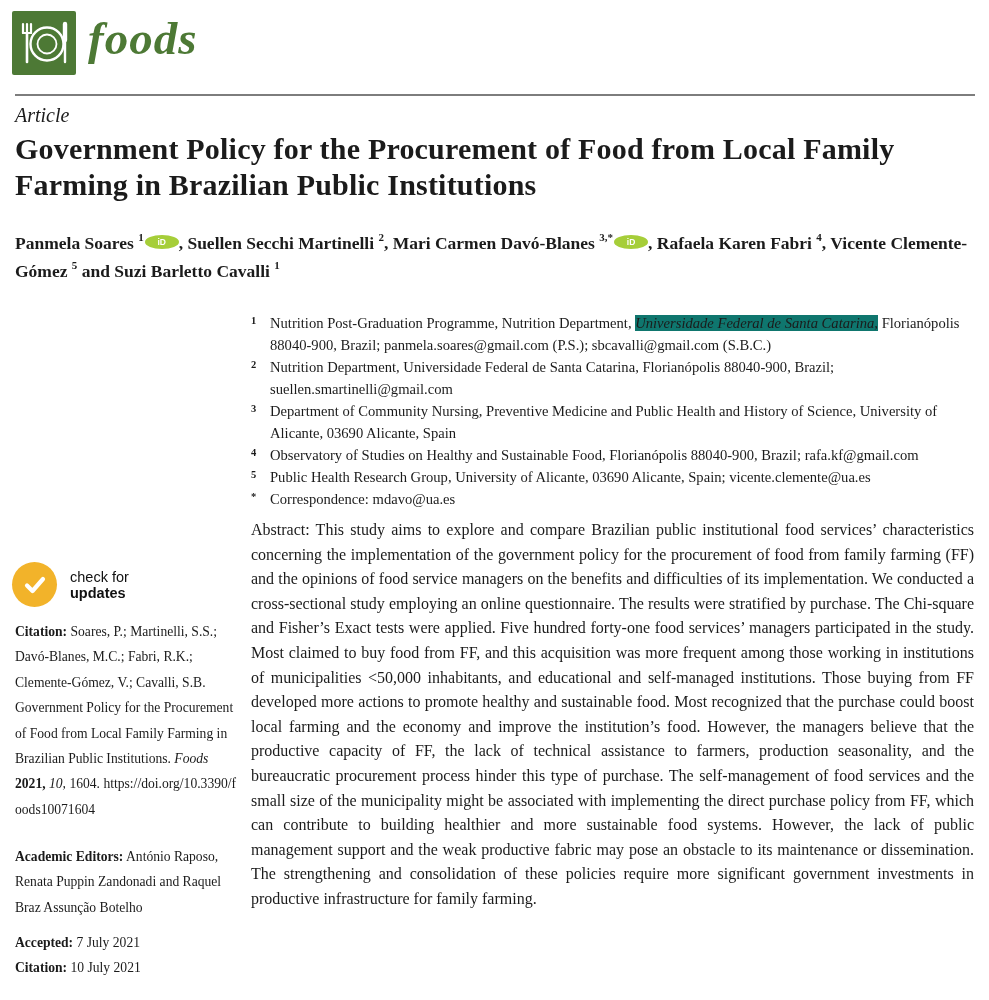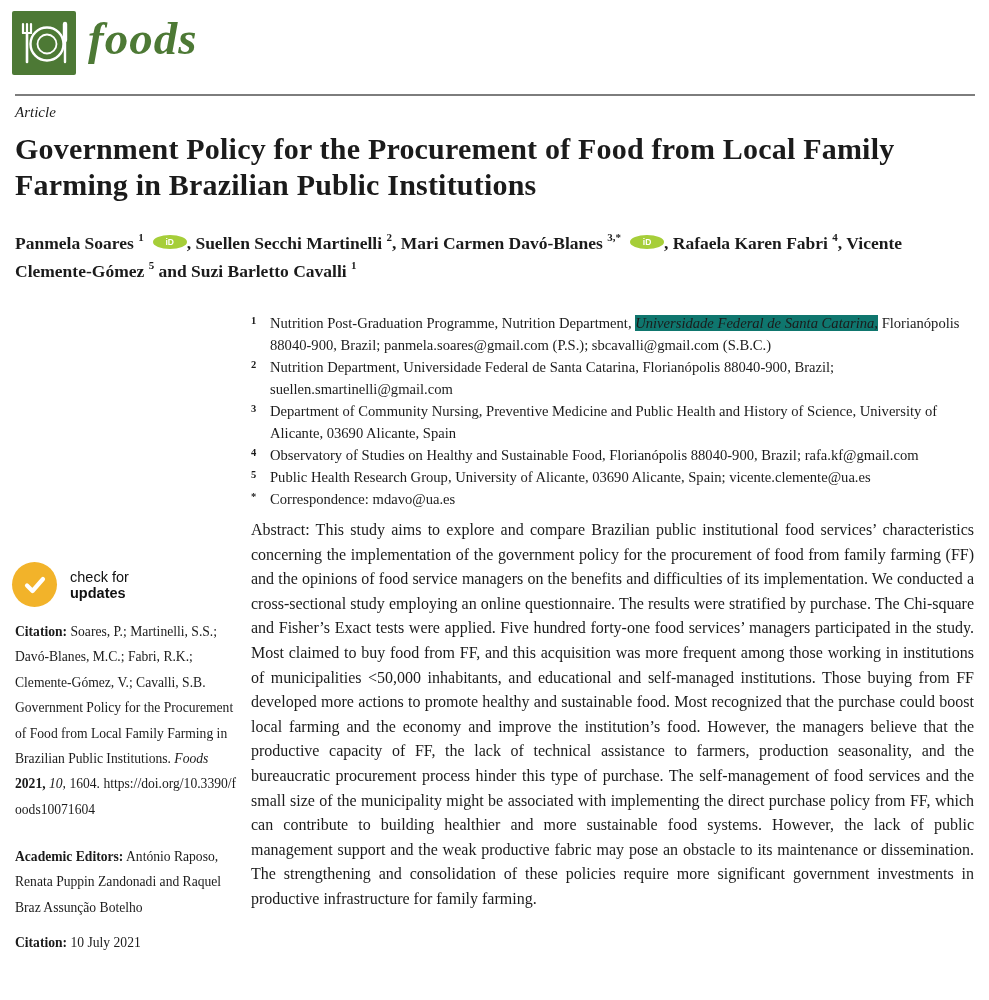--- a/index.html
+++ b/index.html
@@ -11,35 +11,35 @@
   
   .logo-box { position:absolute; left:12px; top:11px; width:64px; height:64px; }
   .journal-wordmark {
     position:absolute; left:88px; top:11px;
     font-family:"Liberation Serif", serif; font-style:italic; font-weight:700;
     font-size:47px; color:#4d7935; letter-spacing:1px;
   }
   .mdpi-logo { position:absolute; right:13px; top:13px; width:80px; height:66px; }
   .header-rule { position:absolute; left:15px; right:14px; top:94px; border-top:2px solid #7d7d7d; }
   
-  .article-type { position:absolute; left:15px; top:104px; font-style:italic; font-size:15px; }
+  .article-type { position:absolute; left:15px; top:104px; font-style:italic; font-size:20px; }
   .page-title {
     position:absolute; left:15px; top:131px; width:932px;
     font-size:30px; font-weight:700; line-height:36px; letter-spacing:0.2px;
   }
   .authors {
     position:absolute; left:15px; top:227px; width:958px;
     font-size:17.5px; font-weight:700; line-height:23px;
   }
   .authors sup { font-size:11px; position:relative; top:-1px; }
   .orcid-icon {
     display:inline-block; width:34px; height:14px; border-radius:50%;
     background:#a6ce39; color:#ffffff; text-align:center;
     font:700 8.5px/14px "Liberation Sans", sans-serif;
-    vertical-align:4px; margin-left:9px; cursor:pointer;
+    vertical-align:4px; margin-left:1px; cursor:pointer;
   }
   
   .affils { position:absolute; left:251px; top:312px; width:724px; font-size:14.6px; line-height:22px; }
   .affil-row { display:flex; }
   .affil-sup { flex:none; width:19px; font-weight:700; font-size:10.5px; position:relative; top:-2px; }
   .affil-text { flex:1; }
   .hl { background:#0f766e;font-style:italic; }
   
   .abstract {
     position:absolute; left:251px; top:518px; width:723px;
@@ -130,16 +130,17 @@
       <div class="b1">check for</div>
       <div class="b2">updates</div>
     </div>
   </div>
 
   <p class="cite-block"><span class="side-label">Citation:</span> <span>Soares, P.; Martinelli, S.S.; Davó-Blanes, M.C.; Fabri, R.K.; Clemente-Gómez, V.; Cavalli, S.B.</span> <span>Government Policy for the Procurement of Food from Local Family Farming in Brazilian Public Institutions.</span> <i>Foods</i> <b>2021,</b> <i>10,</i> <span>1604.</span> <span class="doi-link">https://doi.org/10.3390/foods10071604</span></p>
 
   <p class="editors-block"><span class="side-label">Academic Editors:</span> <span>António Raposo, Renata Puppin Zandonadi and Raquel Braz Assunção Botelho</span></p>
 
   <div class="dates-block">
+    <div><span class="side-label">Accepted:</span> <span>7 July 2021</span></div>
     <div><span class="side-label">Citation:</span> <span>10 July 2021</span></div>
   </div>
 
 </div>
 
 </body></html>

